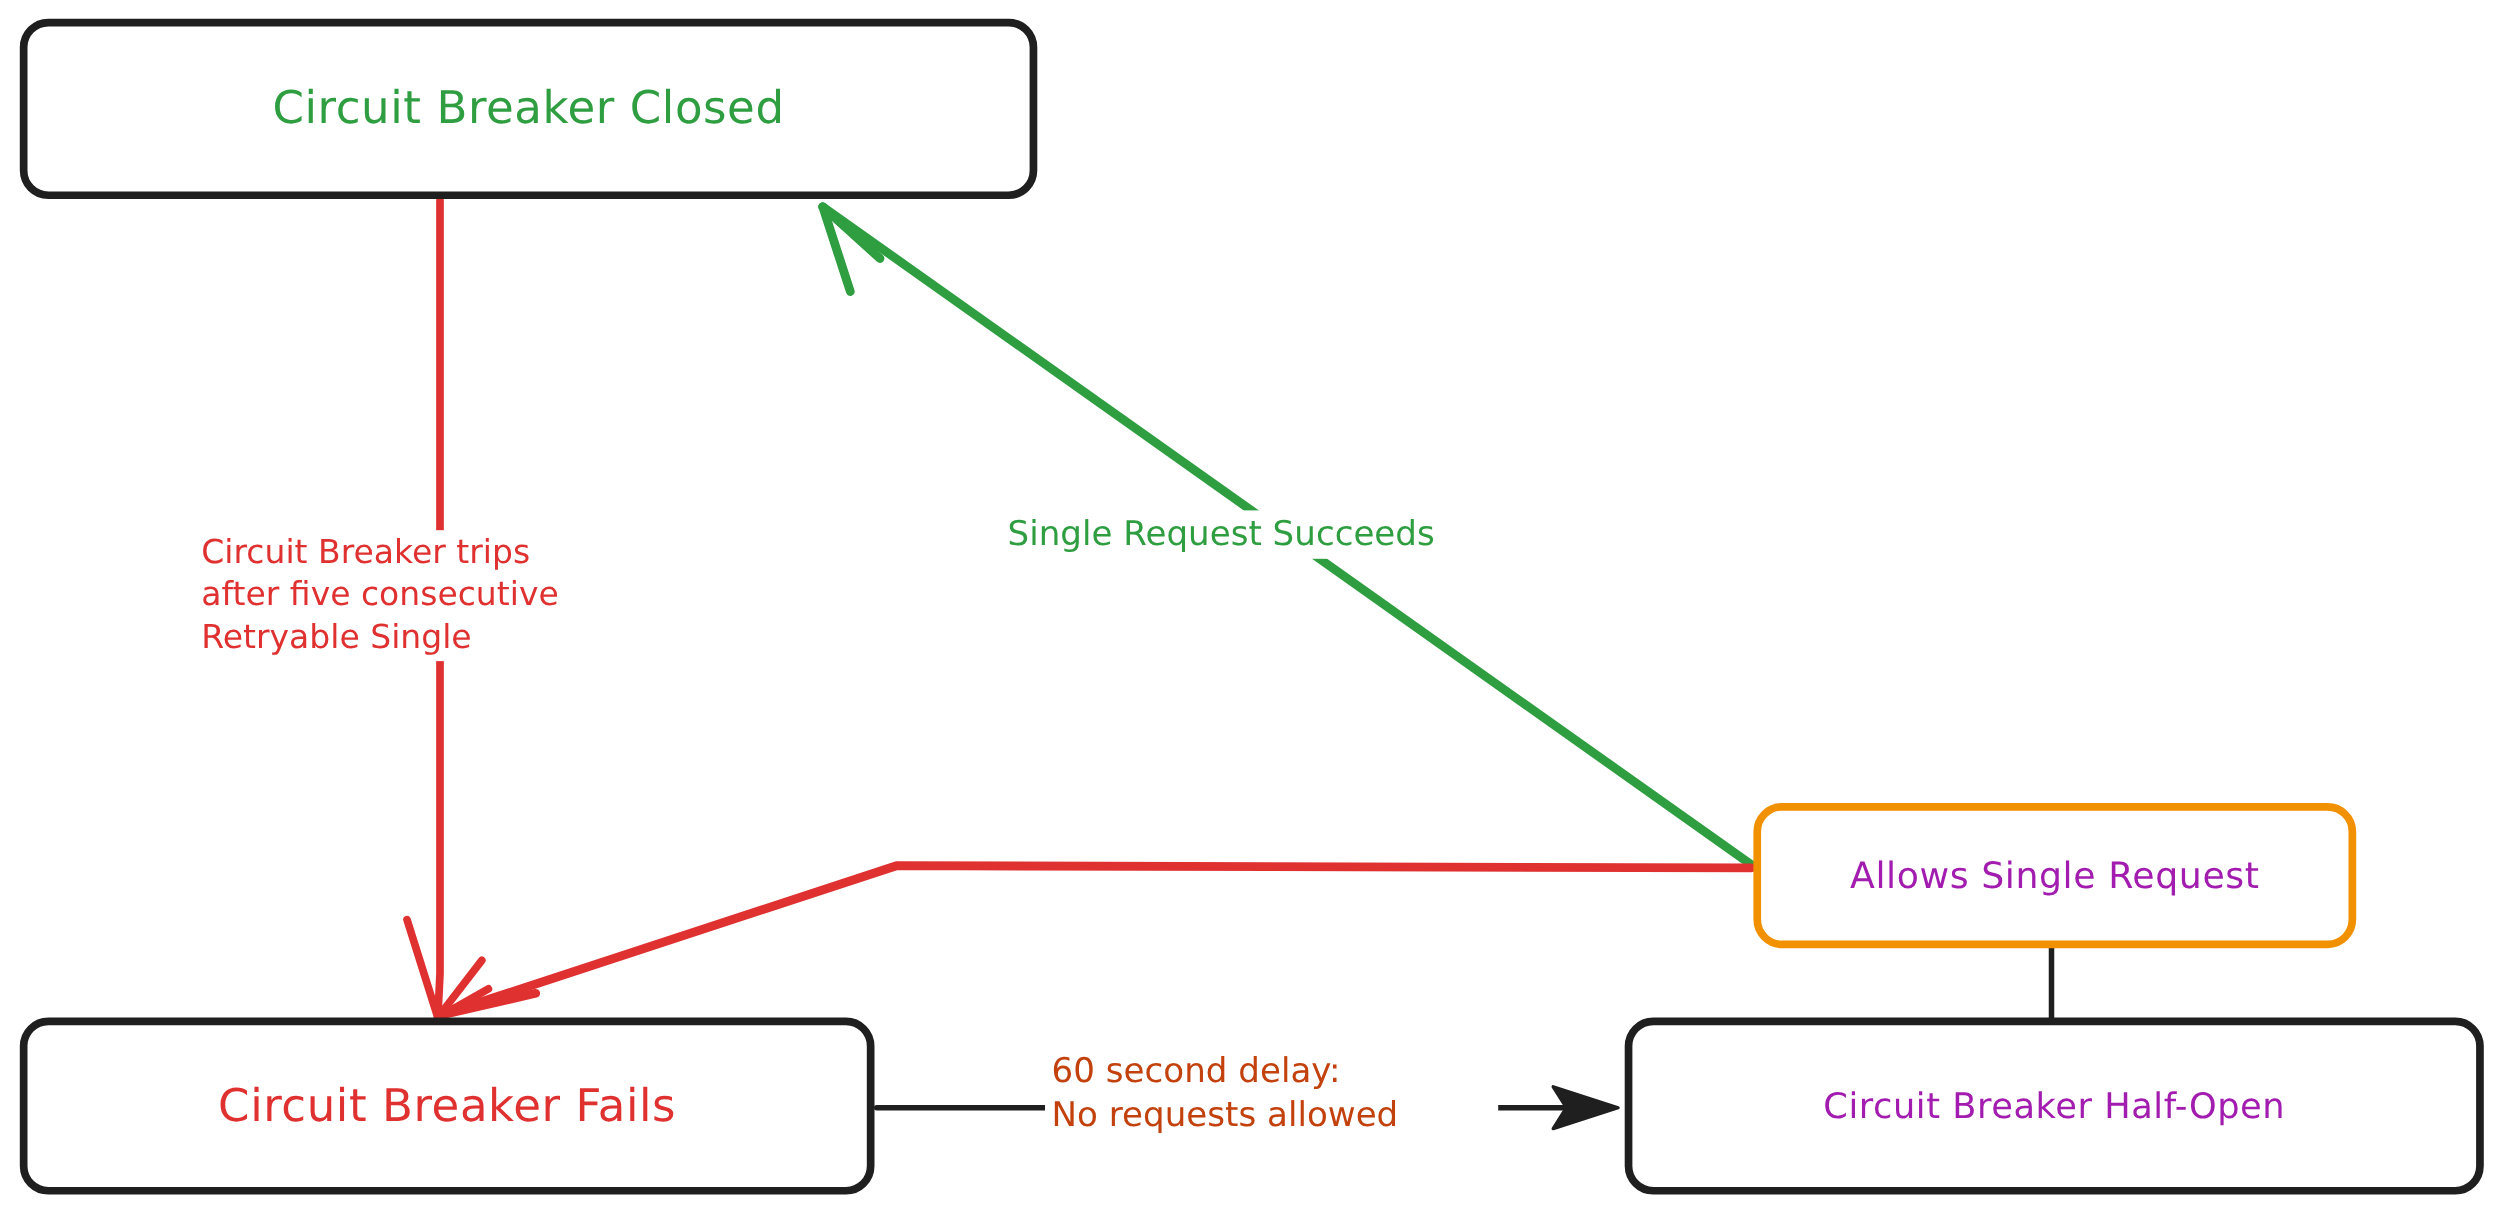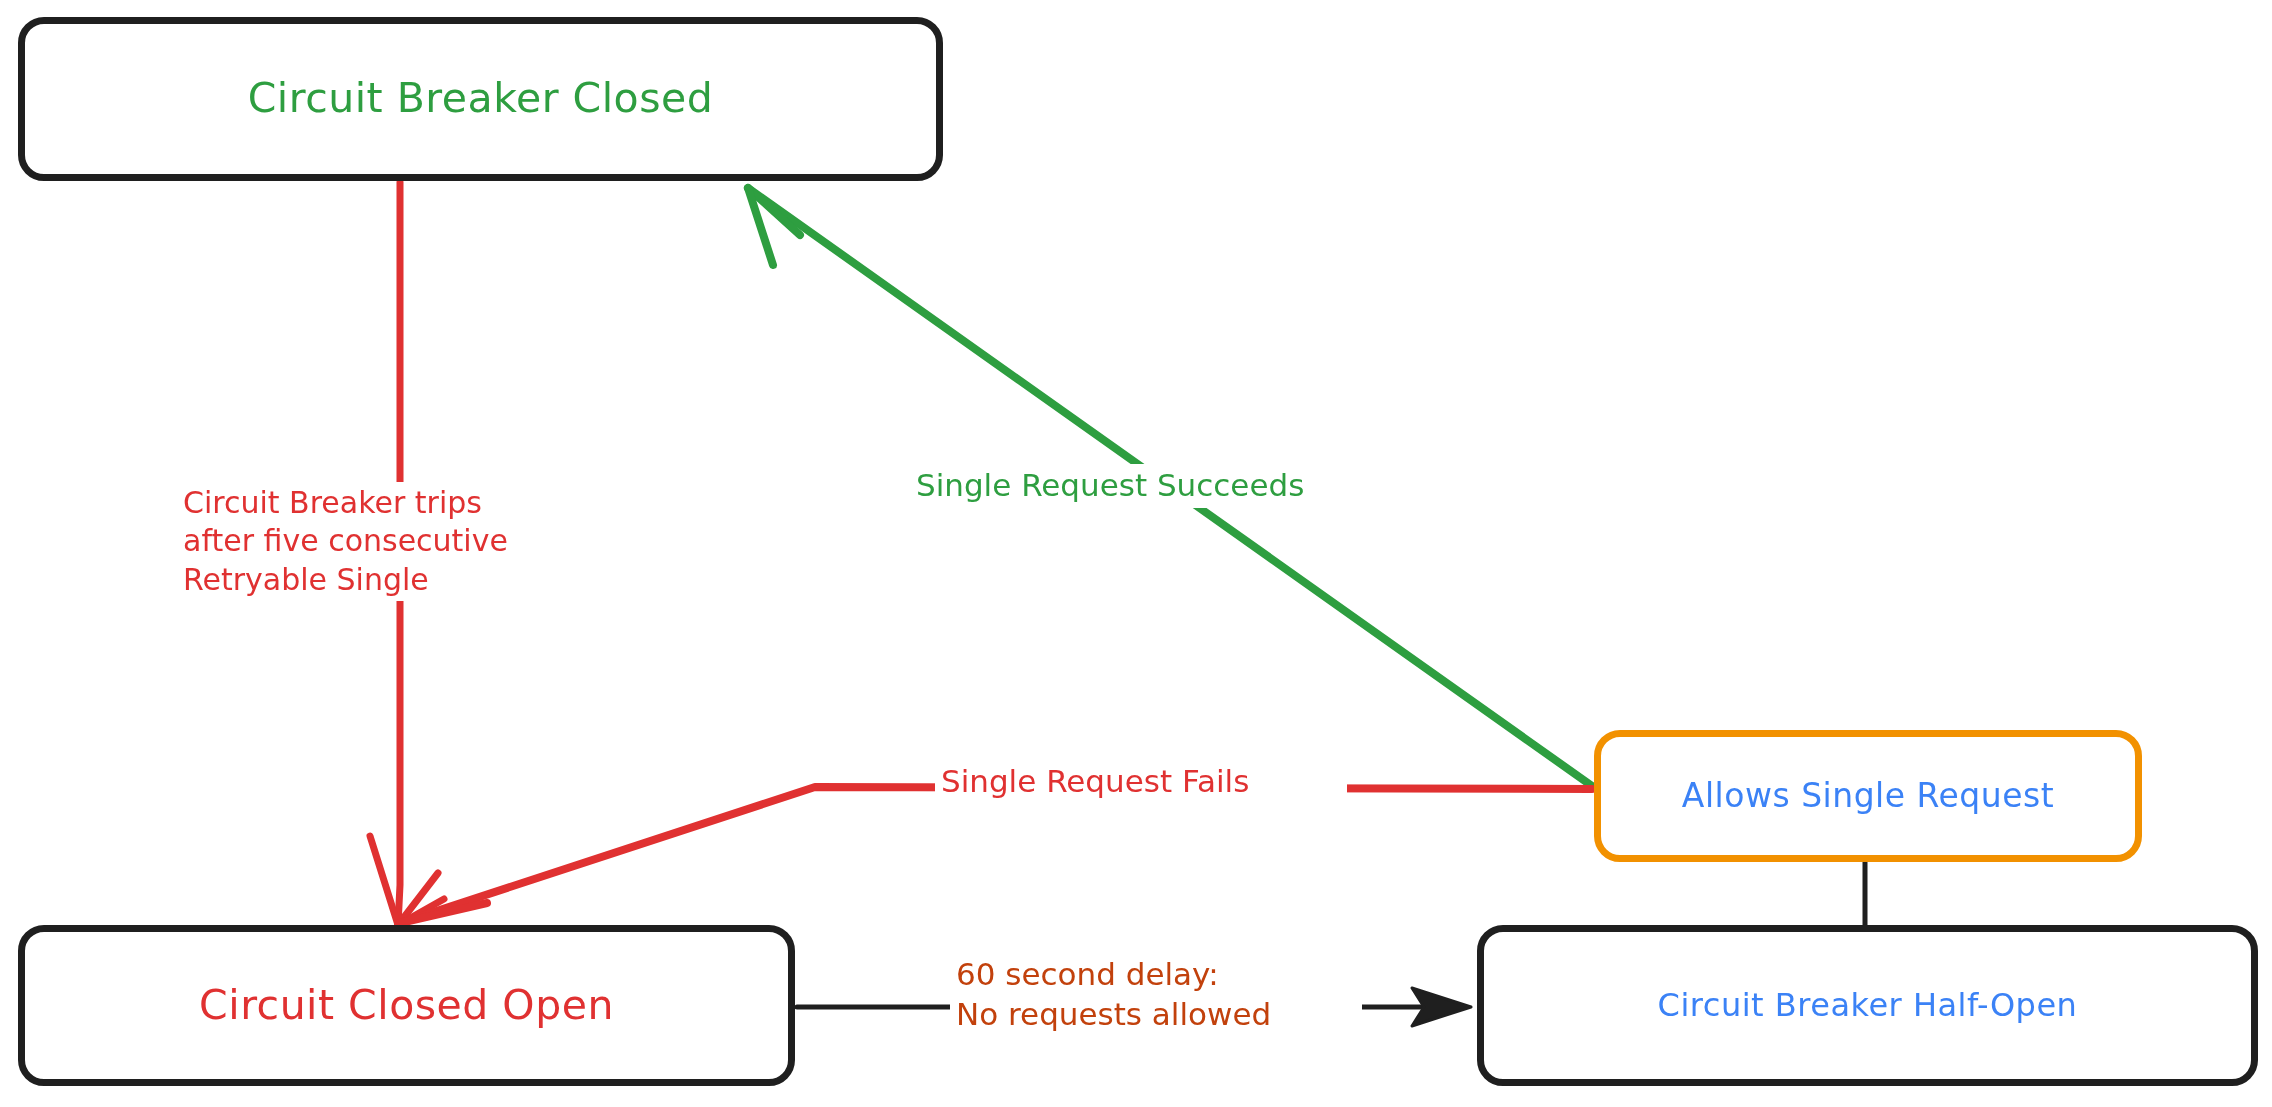--- a/index.html
+++ b/index.html
@@ -48,21 +48,21 @@
   }
   .node-label {
     font-family: "DejaVu Sans", sans-serif;
     font-weight: 400;
     letter-spacing: 0.5px;
     white-space: nowrap;
     line-height: 1.1;
   }
   .label-green  { color: #2e9e40; }
   .label-red    { color: #e03131; }
-  .label-orange { color: #3b82f6; text-align: center; }
+  .label-orange { color: #a21caf; text-align: center; }
   .label-black  { color: #c2410c; }
 
   .edge-label {
     position: absolute;
     font-family: "DejaVu Sans", sans-serif;
     line-height: 1.28;
     white-space: nowrap;
     background: #ffffff;
     padding: 2px 6px;
     z-index: 6;
@@ -120,43 +120,40 @@
     <g>
       <path d="M 1865 862 L 1865 925" stroke="#1f1f1f" stroke-width="5" fill="none" stroke-linecap="round"></path>
     </g>
   </svg>
 
   <div class="node node-black" id="node-closed">
     <span class="node-label label-green">Circuit Breaker Closed</span>
   </div>
 
   <div class="node node-black" id="node-open">
-    <span class="node-label label-red">Circuit Closed Open</span>
+    <span class="node-label label-red">Circuit Breaker Fails</span>
   </div>
 
   <div class="node node-black" id="node-halfopen">
     <span class="node-label label-orange">Circuit Breaker Half-Open</span>
   </div>
 
   <div class="node node-orange" id="node-allows">
     <span class="node-label label-orange">Allows Single Request</span>
   </div>
 
   <div class="edge-label label-red" id="label-trips">
     <span class="edge-label-line">Circuit Breaker trips</span>
     <span class="edge-label-line">after five consecutive</span>
     <span class="edge-label-line">Retryable Single</span>
   </div>
 
   <div class="edge-label label-green" id="label-succeeds">
     <span class="edge-label-line">Single Request Succeeds</span>
   </div>
 
-  <div class="edge-label label-red" id="label-fails">
-    <span class="edge-label-line">Single Request Fails</span>
-  </div>
 
   <div class="edge-label label-black" id="label-delay">
     <span class="edge-label-line">60 second delay:</span>
     <span class="edge-label-line">No requests allowed</span>
   </div>
 
 </div>
 
 </body></html>

